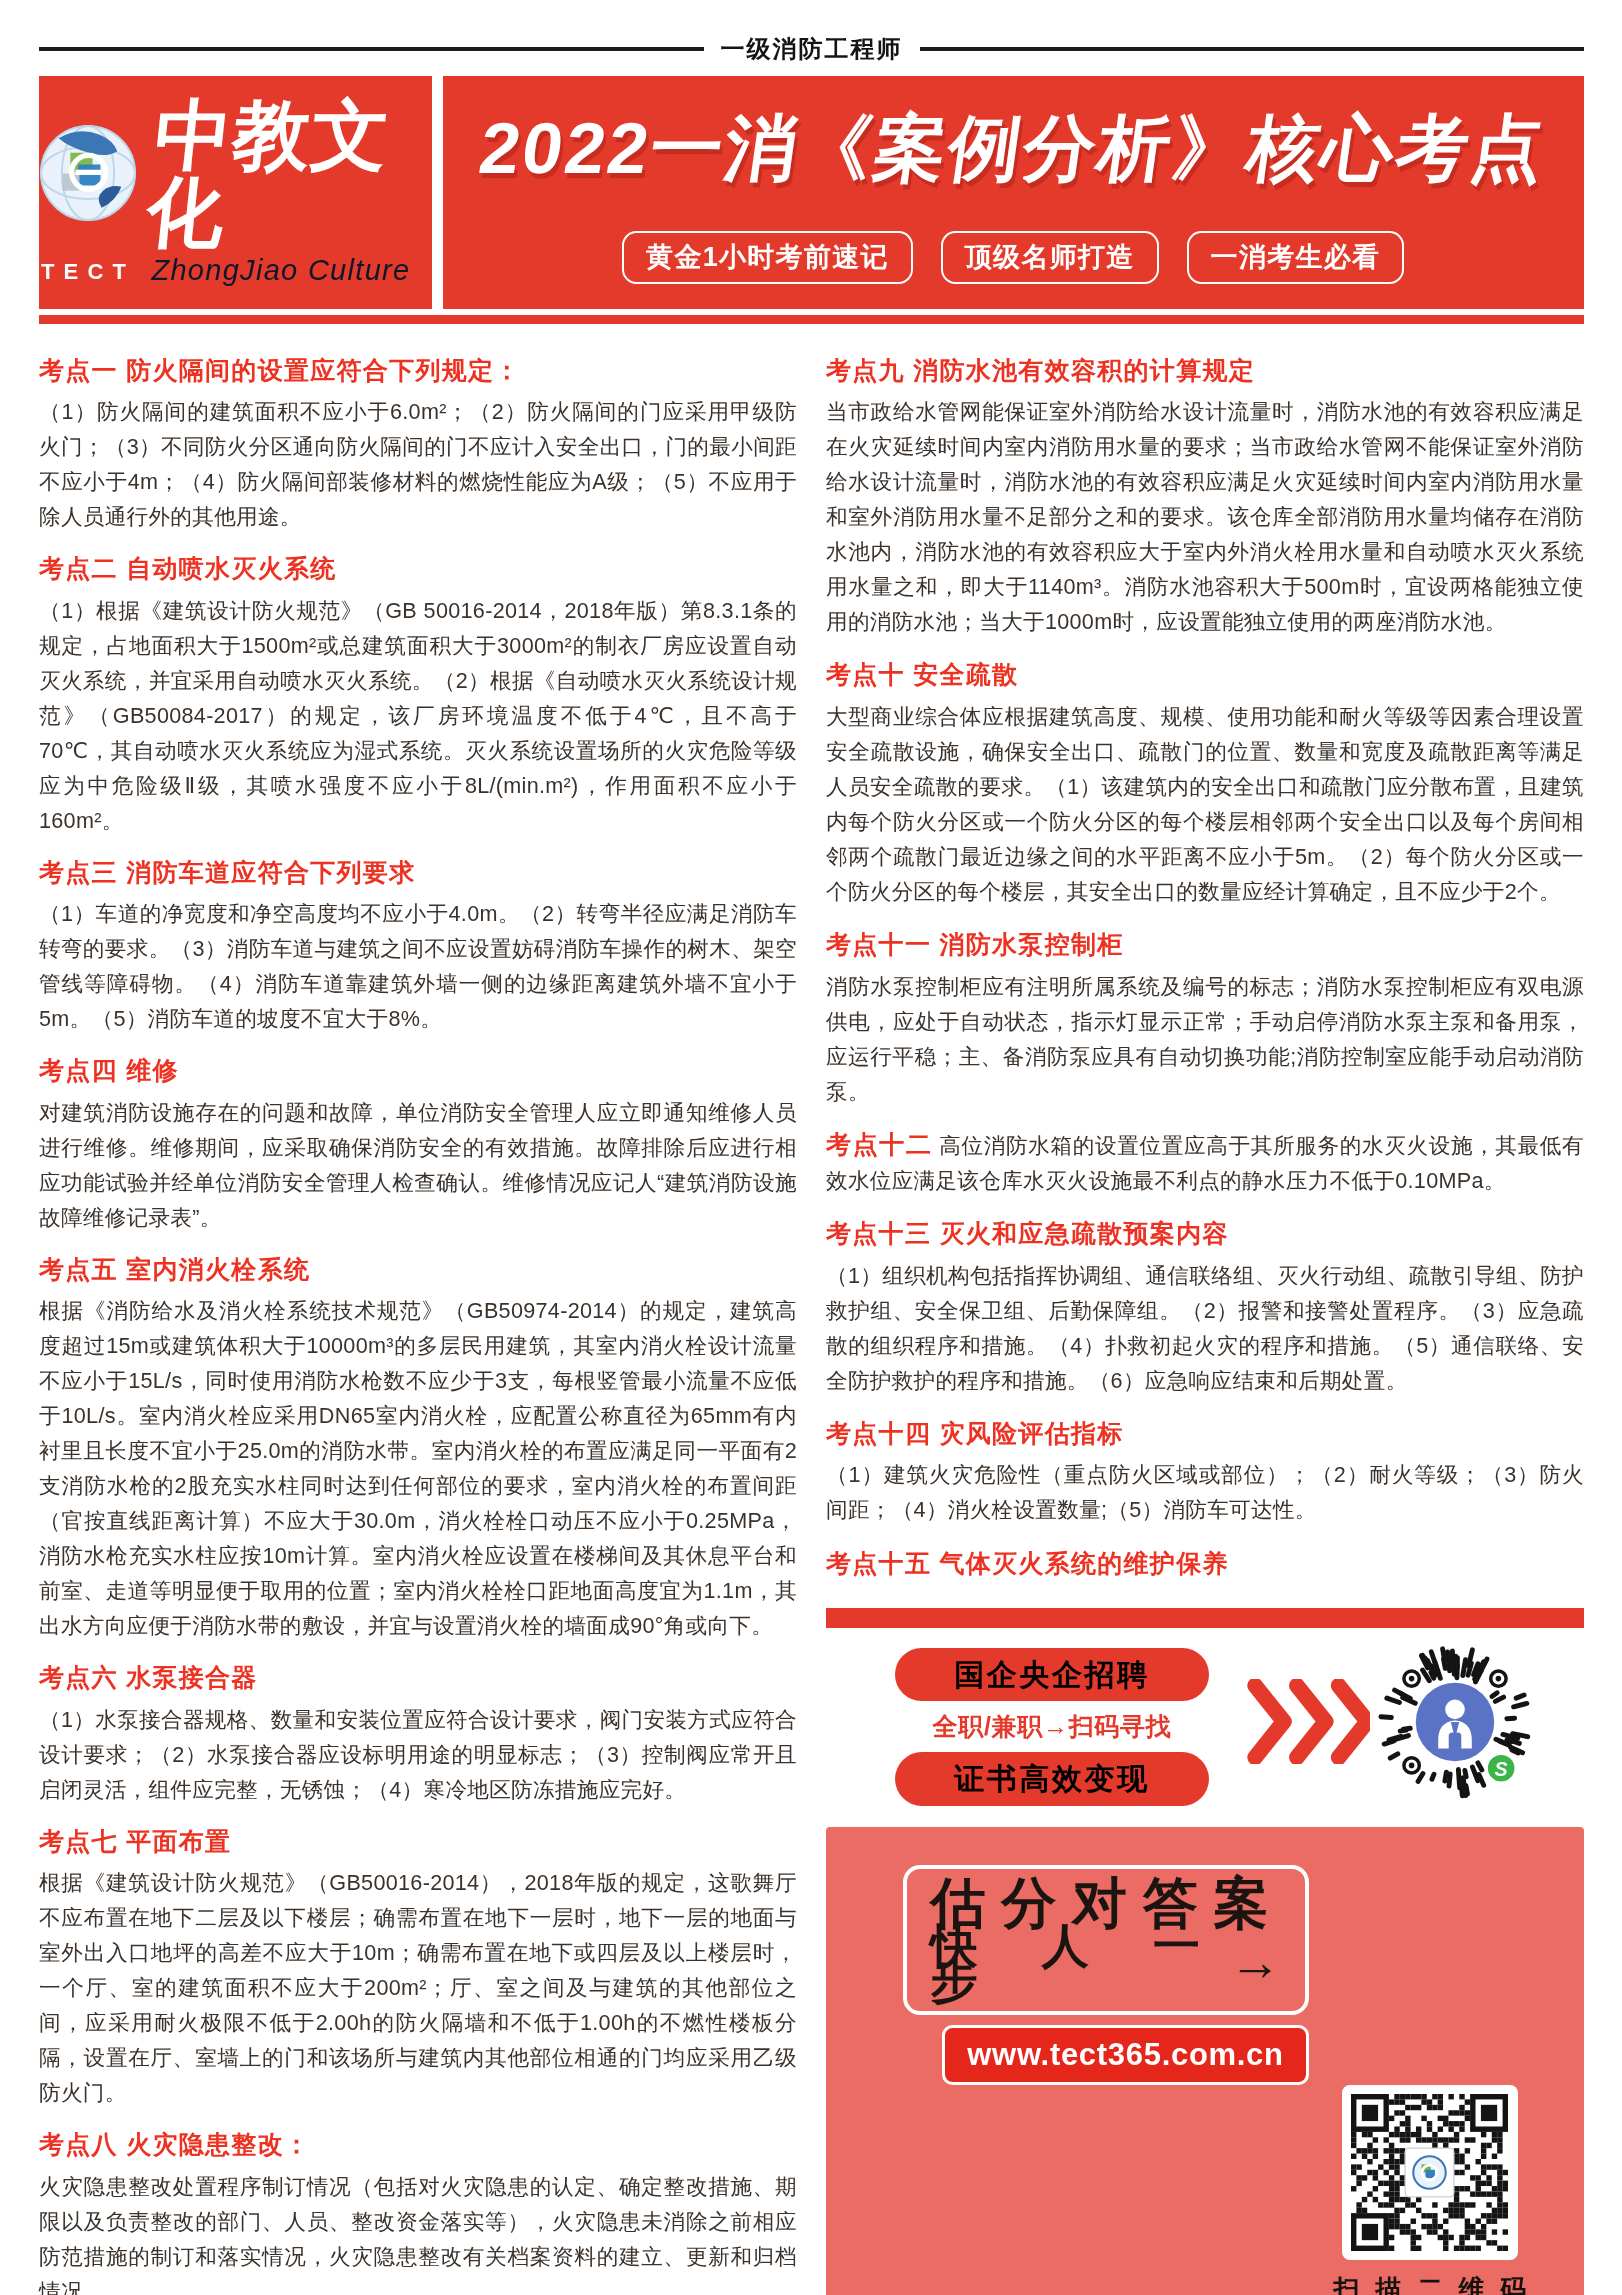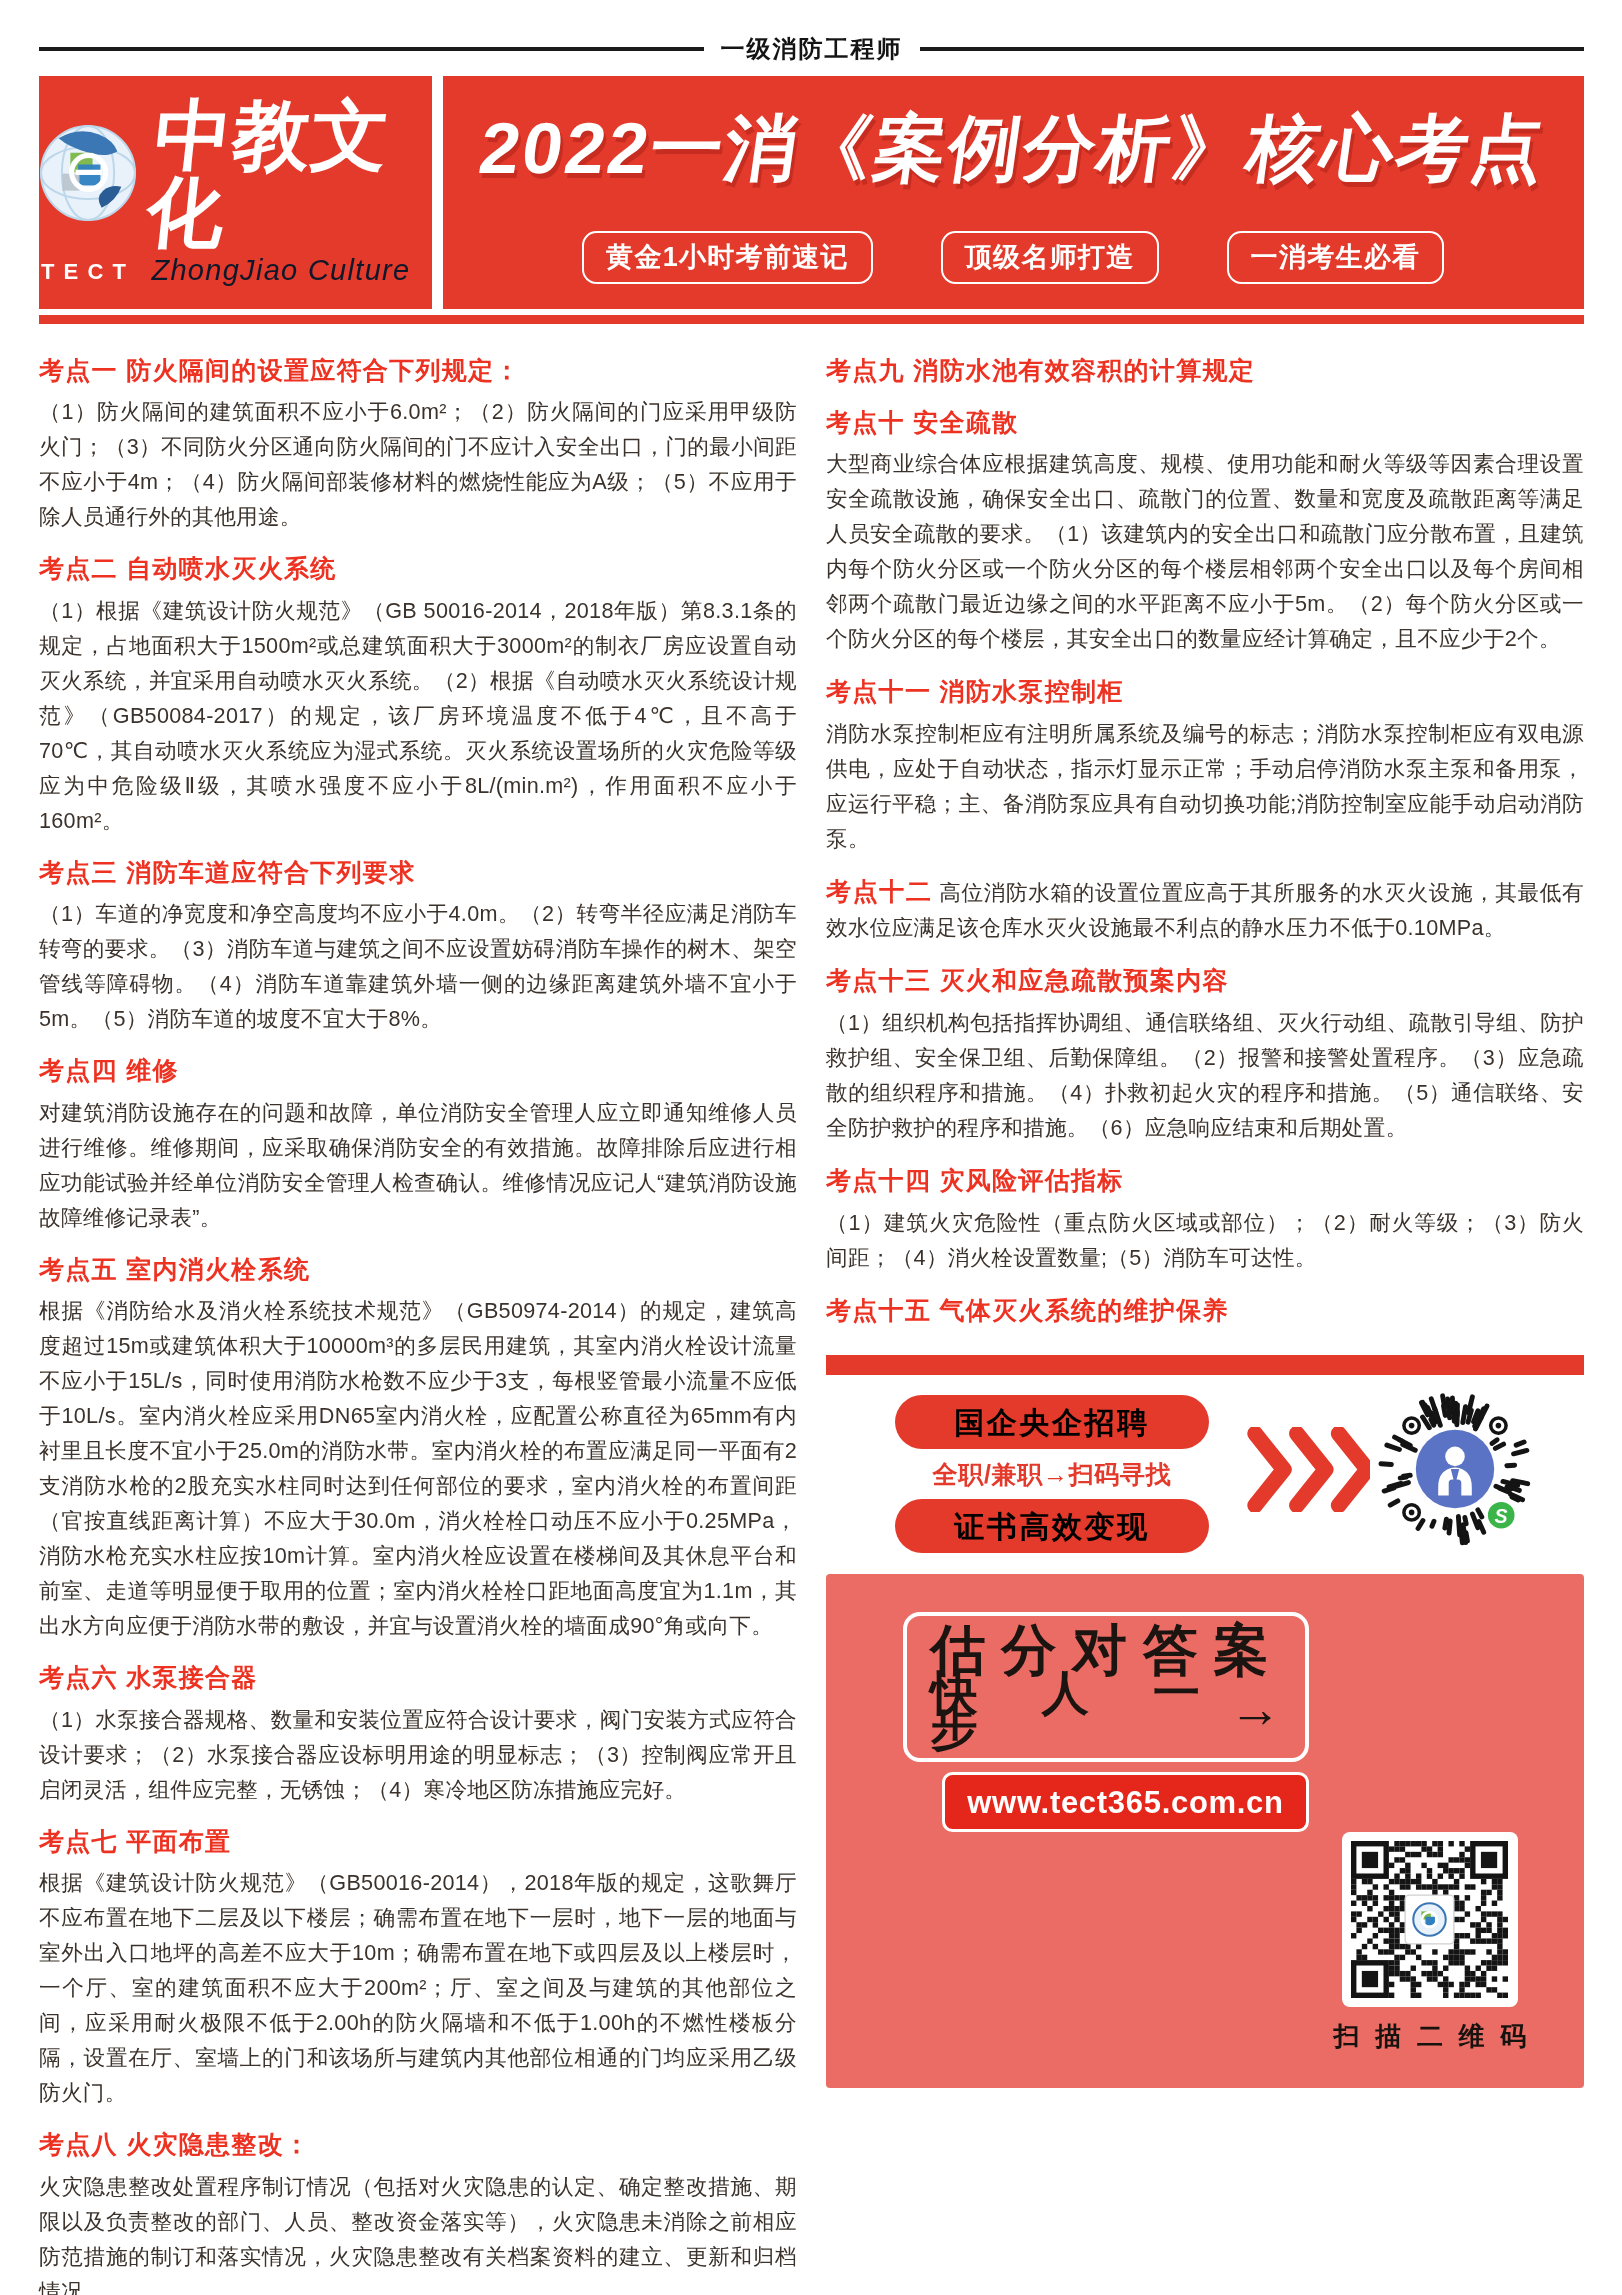--- a/index.html
+++ b/index.html
@@ -16,21 +16,21 @@
   .banner{margin-top:10.5px;display:flex;height:233px;}
   .banner .logo-block{width:393px;background:var(--red);display:flex;flex-direction:column;justify-content:center;align-items:center;}
   .banner .gap{width:10.5px;background:#ffffff;}
   .banner .main-block{flex:1;background:var(--red);display:flex;flex-direction:column;align-items:center;justify-content:center;}
   .logo-grid{display:grid;grid-template-columns:98px auto;grid-column-gap:14.4px;align-items:center;}
   .logo-cn{font-size:77px;font-weight:900;color:#ffffff;letter-spacing:1.3px;transform:skewX(-6deg);line-height:1;}
   .logo-tect{font-size:22px;font-weight:700;color:#ffffff;letter-spacing:9.2px;text-align:center;margin-top:6.5px;}
   .logo-en{font-size:29px;font-style:italic;color:#0f172a;margin-top:3.9px;letter-spacing:1.3px;}
   .banner-title{font-size:72px;font-weight:900;color:#ffffff;letter-spacing:2.6px;transform:skewX(-8deg);
                 text-shadow:3.3px 4.6px 0 rgba(130,18,8,.30);white-space:nowrap;}
-  .badge-row{display:flex;gap:68px;margin-top:34px;}
+  .badge-row{display:flex;gap:28px;margin-top:34px;}
   .badge{border:2.6px solid #ffffff;border-radius:14.4px;color:#ffffff;font-size:27px;font-weight:700;
          padding:6.5px 22px;letter-spacing:1.3px;white-space:nowrap;}
   .banner-underline{height:8.5px;background:var(--red);margin-top:6.5px;}
 
   
   .columns{display:flex;gap:29px;margin-top:29px;}
   .col{width:758px;color:var(--ink);font-size:21.6px;line-height:35px;text-align:justify;letter-spacing:0.3px;}
   .col h3{color:var(--hred);font-size:25px;line-height:35px;font-weight:800;margin:17px 0 6.5px;letter-spacing:1.3px;}
   .col section:first-child h3{margin-top:0;}
   .col p{margin:0 0 5.2px;}
@@ -141,20 +141,21 @@
         </section>
         <section>
           <h3>考点八  火灾隐患整改：</h3>
           <p>火灾隐患整改处置程序制订情况（包括对火灾隐患的认定、确定整改措施、期限以及负责整改的部门、人员、整改资金落实等），火灾隐患未消除之前相应防范措施的制订和落实情况，火灾隐患整改有关档案资料的建立、更新和归档情况。</p>
         </section>
       </div>
     <div class="col right" id="right-col">
       <div id="right-sections">
           <section>
             <h3>考点九  消防水池有效容积的计算规定</h3>
+            <p>当市政给水管网能保证室外消防给水设计流量时，消防水池的有效容积应满足在火灾延续时间内室内消防用水量的要求；当市政给水管网不能保证室外消防给水设计流量时，消防水池的有效容积应满足火灾延续时间内室内消防用水量和室外消防用水量不足部分之和的要求。该仓库全部消防用水量均储存在消防水池内，消防水池的有效容积应大于室内外消火栓用水量和自动喷水灭火系统用水量之和，即大于1140m³。消防水池容积大于500m时，宜设两格能独立使用的消防水池；当大于1000m时，应设置能独立使用的两座消防水池。</p>
           </section>
           <section>
             <h3>考点十  安全疏散</h3>
             <p>大型商业综合体应根据建筑高度、规模、使用功能和耐火等级等因素合理设置安全疏散设施，确保安全出口、疏散门的位置、数量和宽度及疏散距离等满足人员安全疏散的要求。（1）该建筑内的安全出口和疏散门应分散布置，且建筑内每个防火分区或一个防火分区的每个楼层相邻两个安全出口以及每个房间相邻两个疏散门最近边缘之间的水平距离不应小于5m。（2）每个防火分区或一个防火分区的每个楼层，其安全出口的数量应经计算确定，且不应少于2个。</p>
           </section>
           <section>
             <h3>考点十一  消防水泵控制柜</h3>
             <p>消防水泵控制柜应有注明所属系统及编号的标志；消防水泵控制柜应有双电源供电，应处于自动状态，指示灯显示正常；手动启停消防水泵主泵和备用泵，应运行平稳；主、备消防泵应具有自动切换功能;消防控制室应能手动启动消防泵。</p>
           </section>
           <section>

